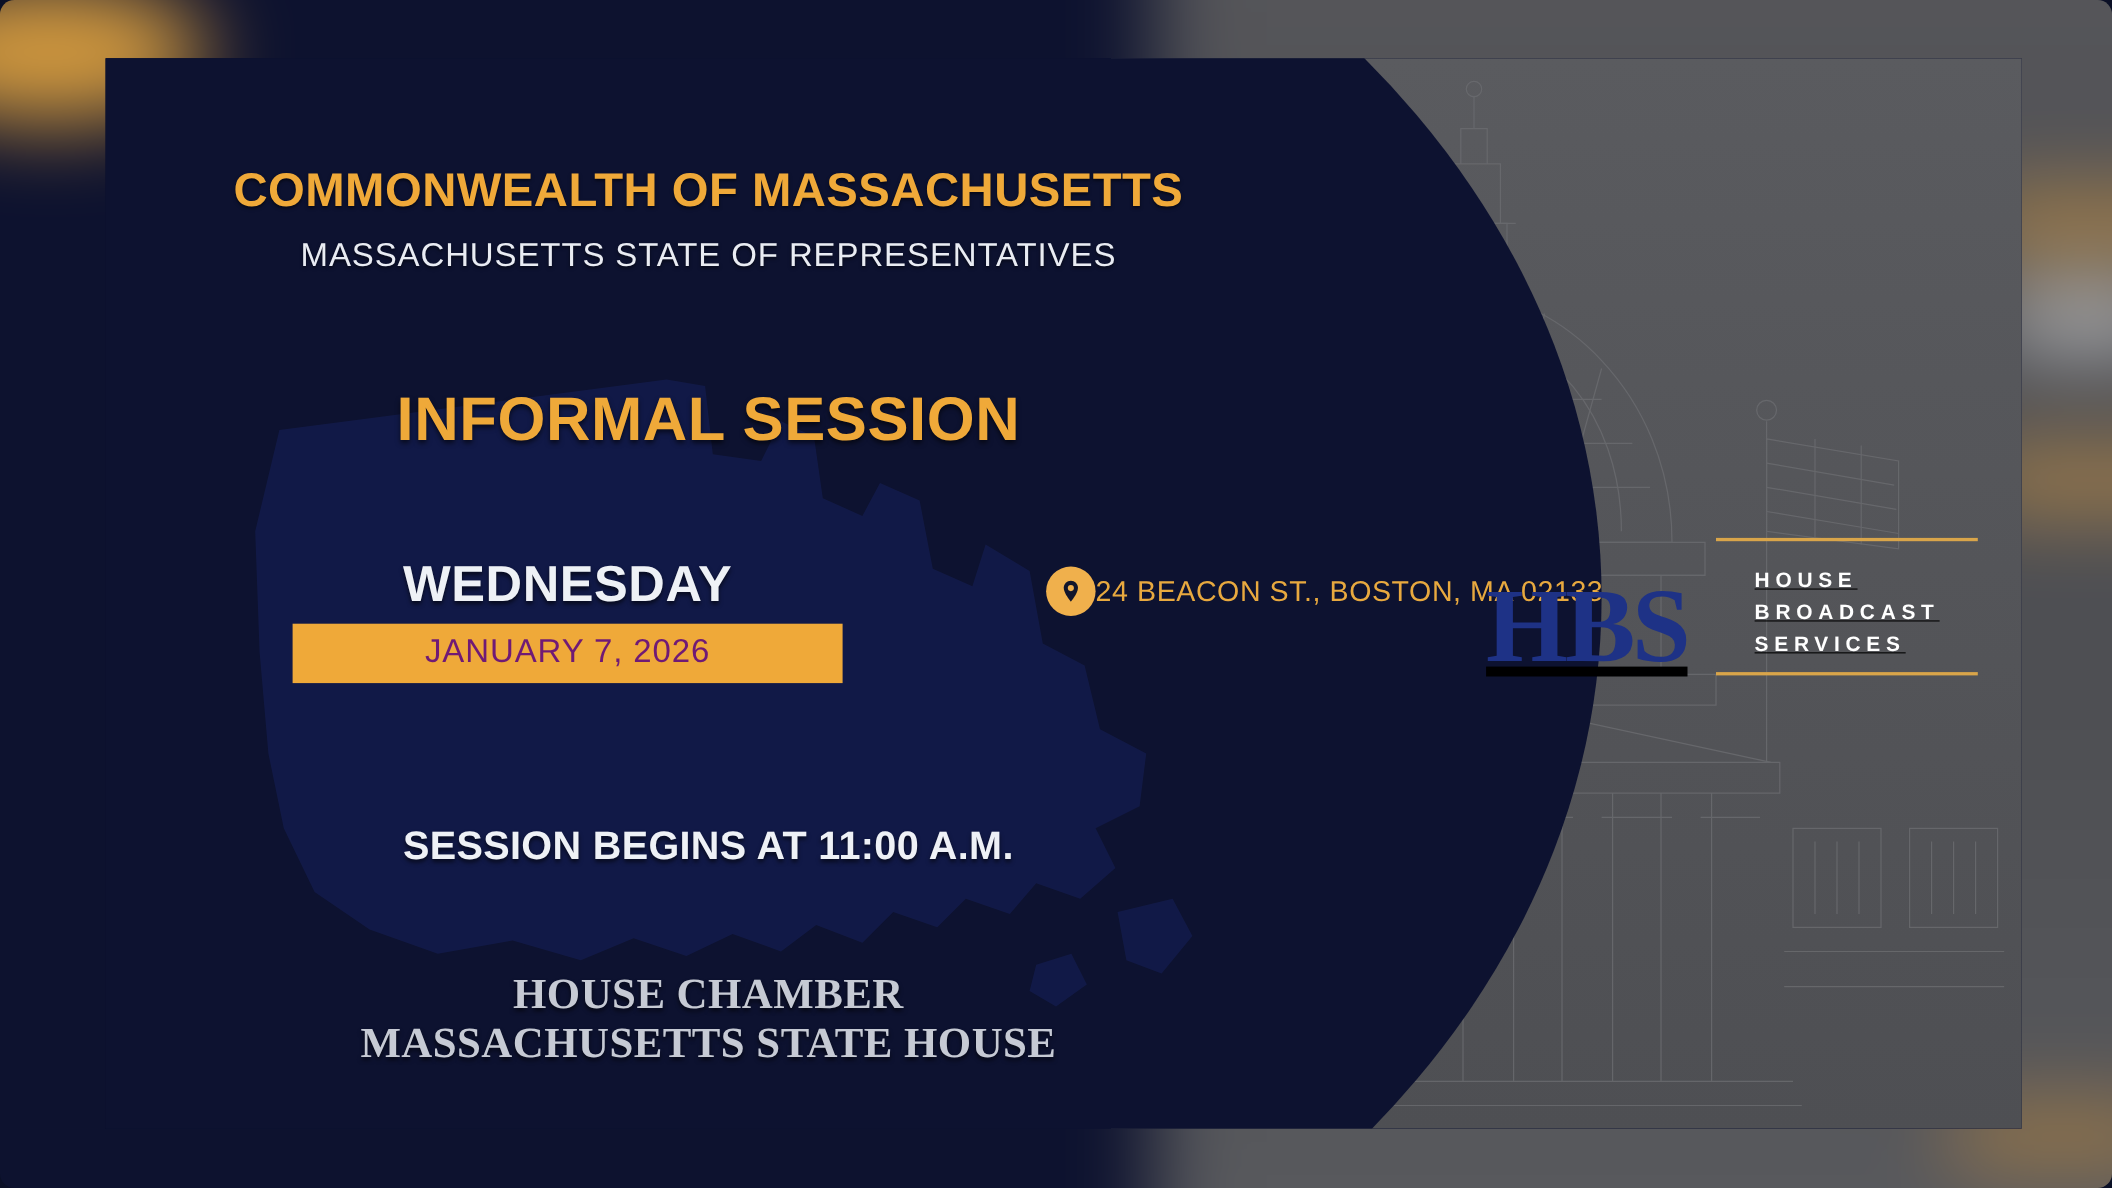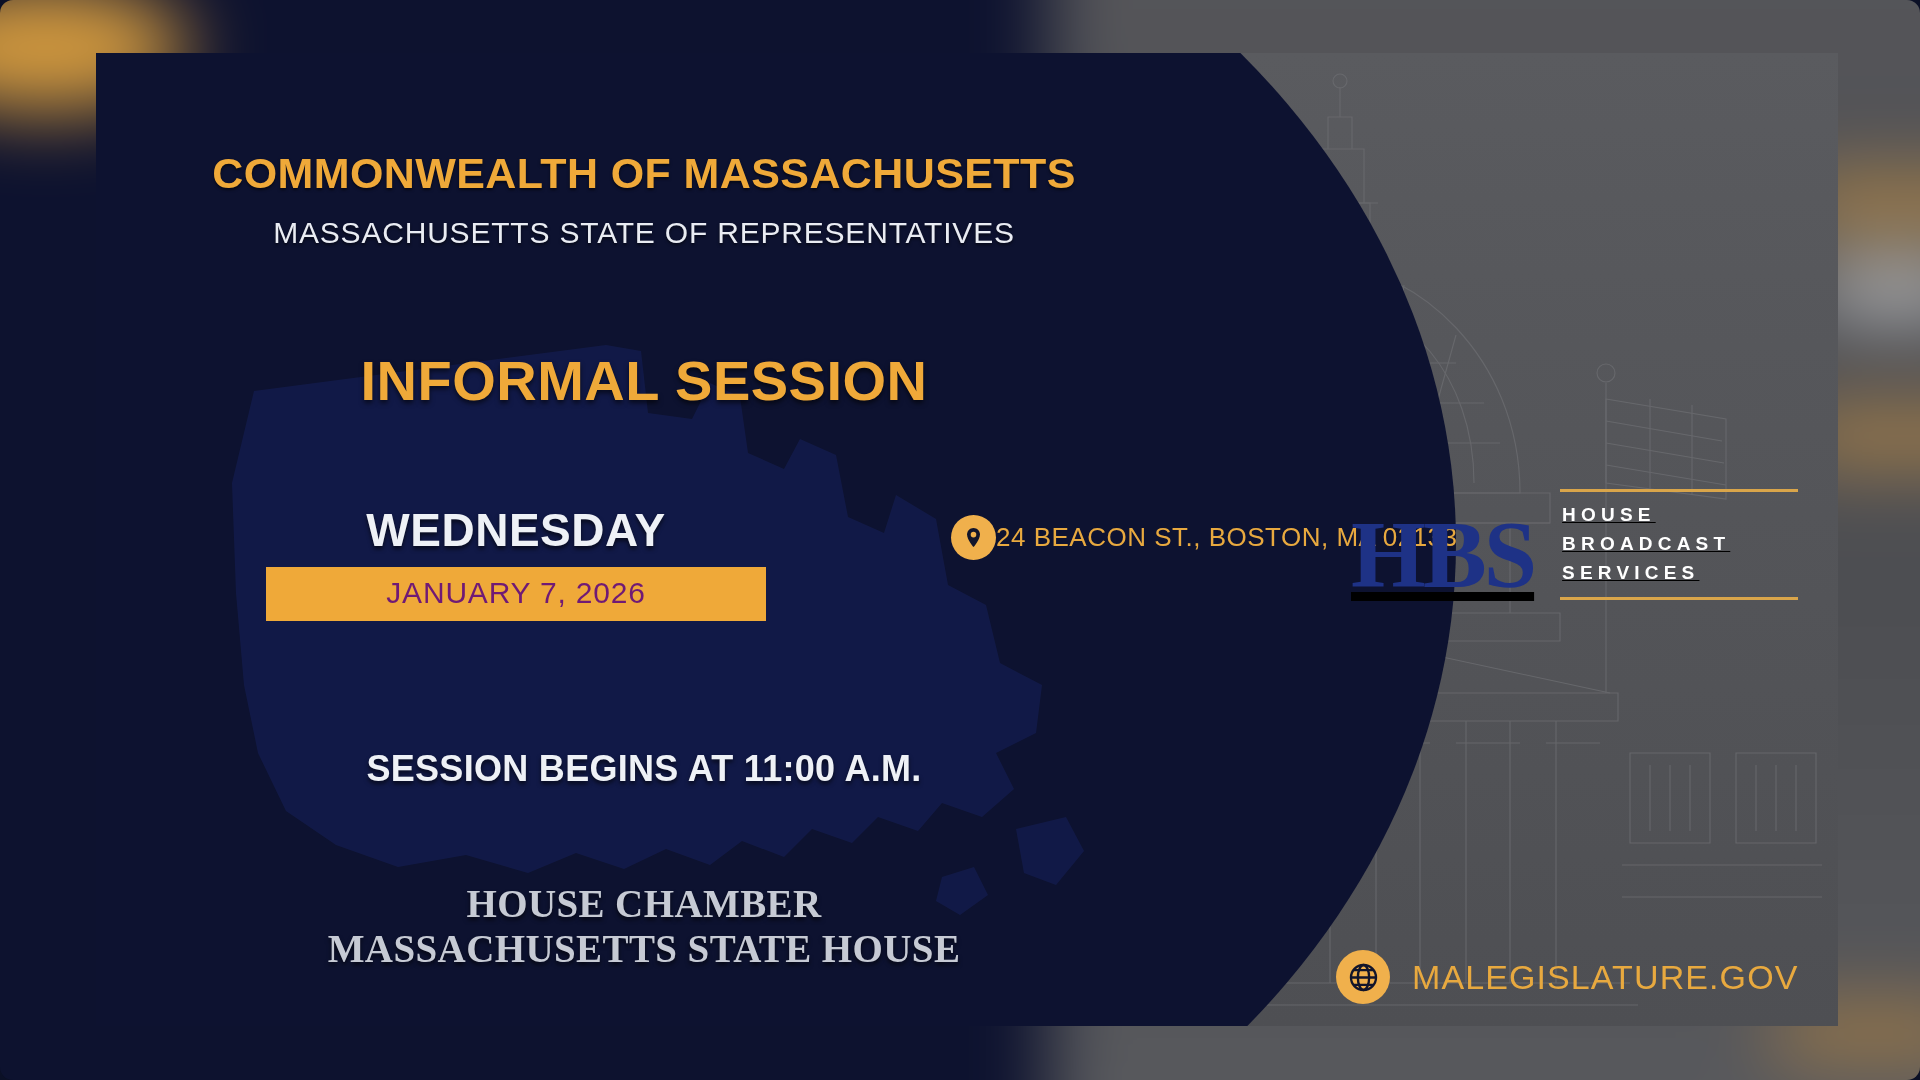--- a/index.html
+++ b/index.html
@@ -113,21 +113,21 @@
   
   .hbs{ position:absolute; left:1255px; top:432px; display:flex; align-items:flex-end; gap:26px;text-decoration:underline; }
   .hbs-mark{
     font-family:"Liberation Serif", serif; font-weight:bold;
     font-size:96px; line-height:.92; color:#1e3286; letter-spacing:-3px;
   }
   .hbs-words{ padding-top:4px; }
   .rule{ width:238px; height:3px; background:#d9a54a; }
   .hbs-lines{
     color:#ffffff; font-size:19px; font-weight:bold; letter-spacing:5.2px;
-    line-height:1.52; padding:9px 0 9px 2px;
+    line-height:1.52; padding:23px 0 9px 2px;margin-left:33px;
   }
 
   
   .web{ position:absolute; left:1240px; top:897px; display:flex; align-items:center; gap:22px; }
   .globe{
     width:54px; height:54px; border-radius:50%; background:#f0b04c;
     display:flex; align-items:center; justify-content:center; flex:none;
   }
   .globe svg{ width:33px; height:33px; display:block; }
   .t-web{ color:#e8a93f; font-size:34px; letter-spacing:1.1px; }
@@ -267,25 +267,15 @@
         <div class="rule"></div>
         <div class="hbs-lines">
           <div>HOUSE</div>
           <div>BROADCAST</div>
           <div>SERVICES</div>
         </div>
         <div class="rule"></div>
       </div>
     </div>
 
-    <div class="web">
-      <span class="globe">
-        <svg viewBox="0 0 24 24" fill="none" stroke="#12152b" stroke-width="1.7">
-          <circle cx="12" cy="12" r="9.1"></circle>
-          <ellipse cx="12" cy="12" rx="4.1" ry="9.1"></ellipse>
-          <path d="M2.9 12h18.2M4.6 6.6h14.8M4.6 17.4h14.8"></path>
-        </svg>
-      </span>
-      <span class="t-web">MALEGISLATURE.GOV</span>
-    </div>
 
   </div>
 </div>
 
 </body></html>

